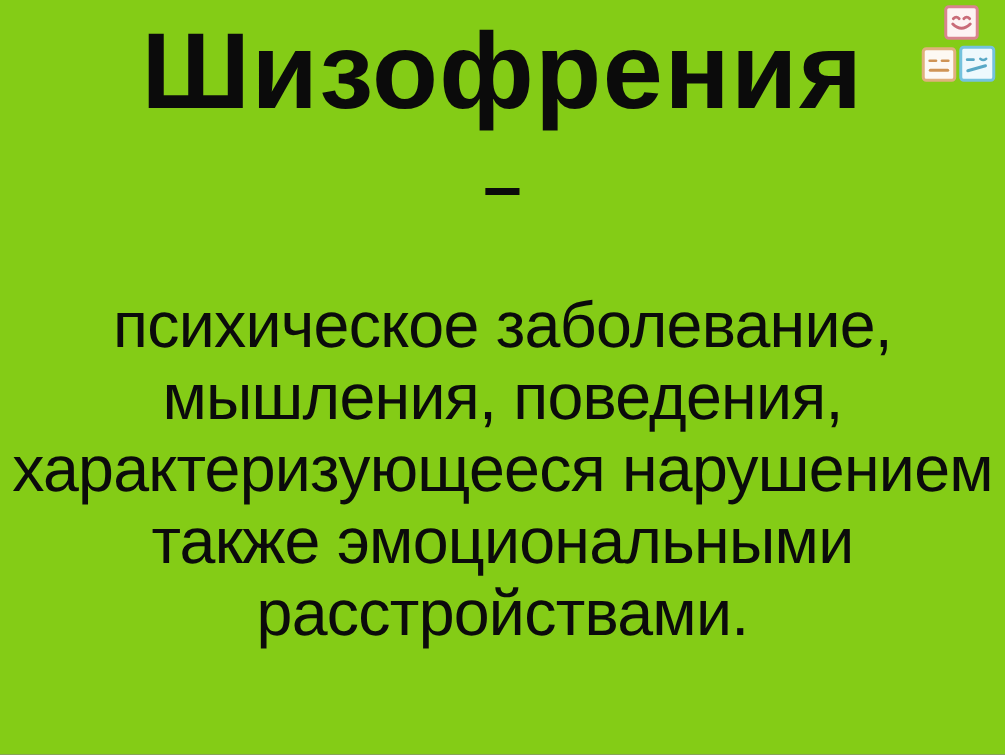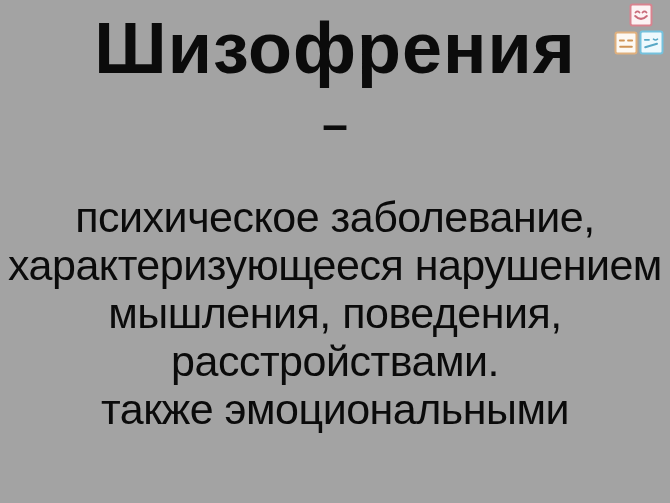--- a/index.html
+++ b/index.html
@@ -1,21 +1,21 @@
 <!DOCTYPE html>
 <html><head>
 <meta charset="utf-8">
 <style>
   html, body { margin: 0; padding: 0; background: #888; }
   .slide {
     position: relative;
     width: 670px;
     height: 503px;
     margin: 0 auto;
-    background: #a3a3a3;
+    background: #84cc16;
     overflow: hidden;
     font-family: "Liberation Sans", sans-serif;
     color: #0b0b0b;
   }
   .title {
     position: absolute;
     top: 10px; left: 0; right: 0;
     text-align: center;
     font-size: 72px;
     font-weight: 700;
@@ -59,24 +59,24 @@
 <body>
 
 <div class="slide">
 
   <div class="title">Шизофрения</div>
 
   <div class="dash">–</div>
 
   <div class="body-text">
     <div class="body-line">психическое заболевание,</div>
+    <div class="body-line">мышления, поведения,</div>
     <div class="body-line">характеризующееся нарушением</div>
-    <div class="body-line">мышления, поведения,</div>
+    <div class="body-line">также эмоциональными</div>
     <div class="body-line">расстройствами.</div>
-    <div class="body-line">также эмоциональными</div>
   </div>
 
   <div class="emoji-cluster">
 
     <span class="emoji happy">
       <svg width="24" height="24" viewBox="0 0 24 24">
         <rect x="1.5" y="1.5" width="21" height="21" rx="2" fill="#fdf3f4" stroke="#d9838f" stroke-width="2"></rect>
         <path d="M6.5 9.5 Q8.5 7.2 10.5 9.5" fill="none" stroke="#c96b79" stroke-width="1.8" stroke-linecap="round"></path>
         <path d="M13.5 9.5 Q15.5 7.2 17.5 9.5" fill="none" stroke="#c96b79" stroke-width="1.8" stroke-linecap="round"></path>
         <path d="M6.2 13 Q12 18.8 17.8 13" fill="none" stroke="#c96b79" stroke-width="2" stroke-linecap="round"></path>

